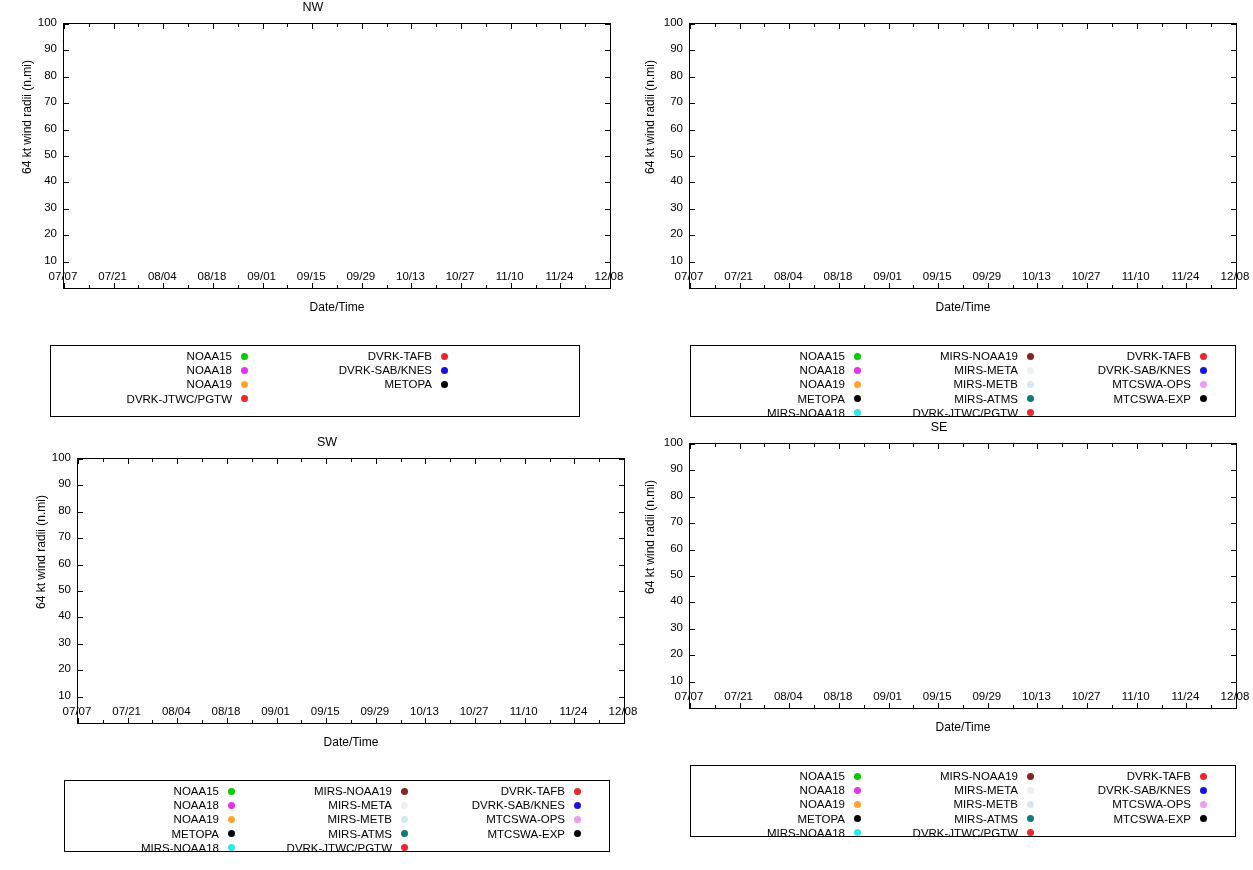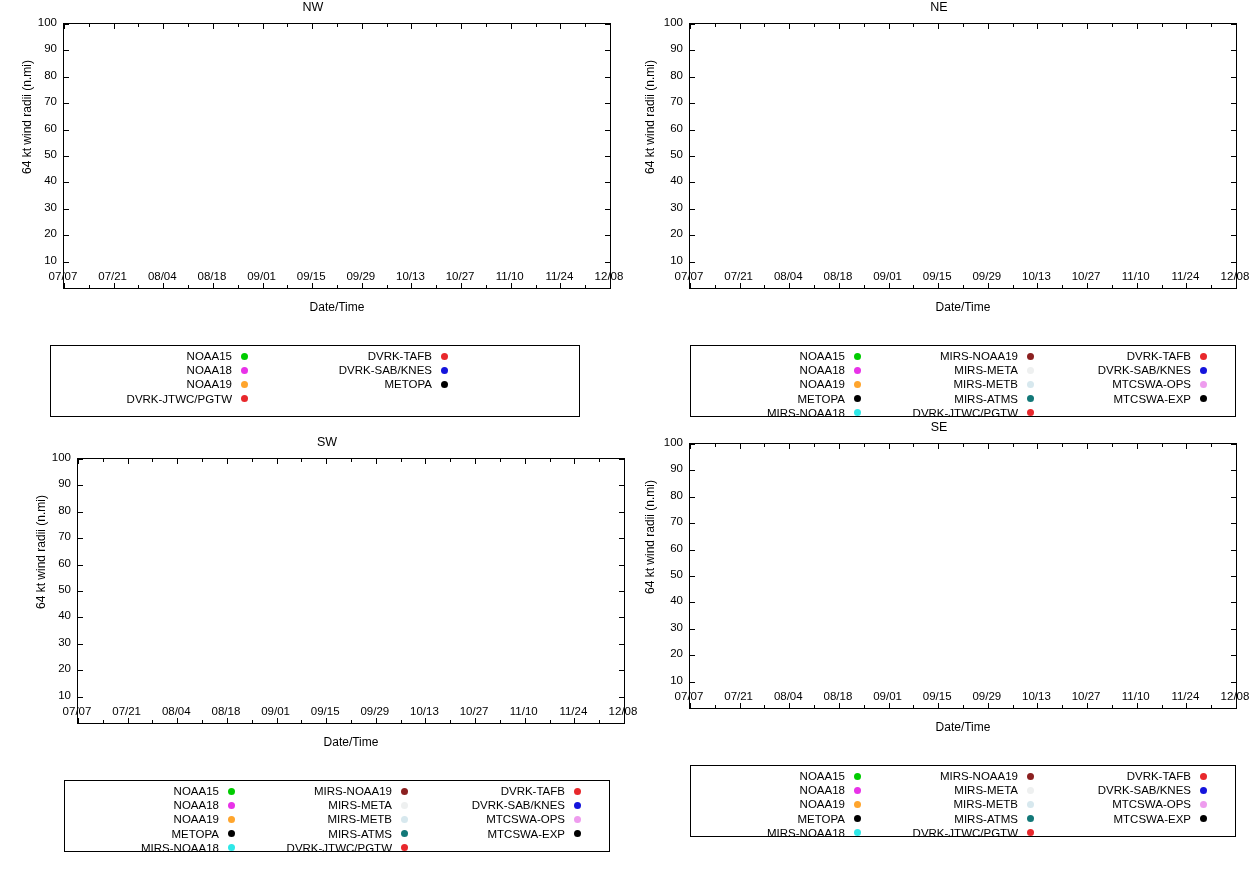--- a/index.html
+++ b/index.html
@@ -271,21 +271,20 @@
       <div class="ylabel-tick" style="left: 27px; top: 174.4px;">40</div>
       <div class="ylabel-tick" style="left: 27px; top: 148px;">50</div>
       <div class="ylabel-tick" style="left: 27px; top: 121.6px;">60</div>
       <div class="ylabel-tick" style="left: 27px; top: 95.2px;">70</div>
       <div class="ylabel-tick" style="left: 27px; top: 68.8px;">80</div>
       <div class="ylabel-tick" style="left: 27px; top: 42.4px;">90</div>
       <div class="ylabel-tick" style="left: 27px; top: 16px;">100</div>
     </div>
 
   <div class="panel panel-ne">
-    <div class="panel-title">NE</div>
     <div class="axis-title-y">64 kt wind radii (n.mi)</div>
     <div class="plot">
         <div class="tick-x " style="left: 0px;"></div>
         <div class="tick-x top" style="left: 0px;"></div>
         <div class="tick-x " style="left: 24.8182px; height: 4px;"></div>
         <div class="tick-x top" style="left: 24.8182px; height: 4px;"></div>
         <div class="tick-x " style="left: 49.6364px;"></div>
         <div class="tick-x top" style="left: 49.6364px;"></div>
         <div class="tick-x " style="left: 74.4545px; height: 4px;"></div>
         <div class="tick-x top" style="left: 74.4545px; height: 4px;"></div>

